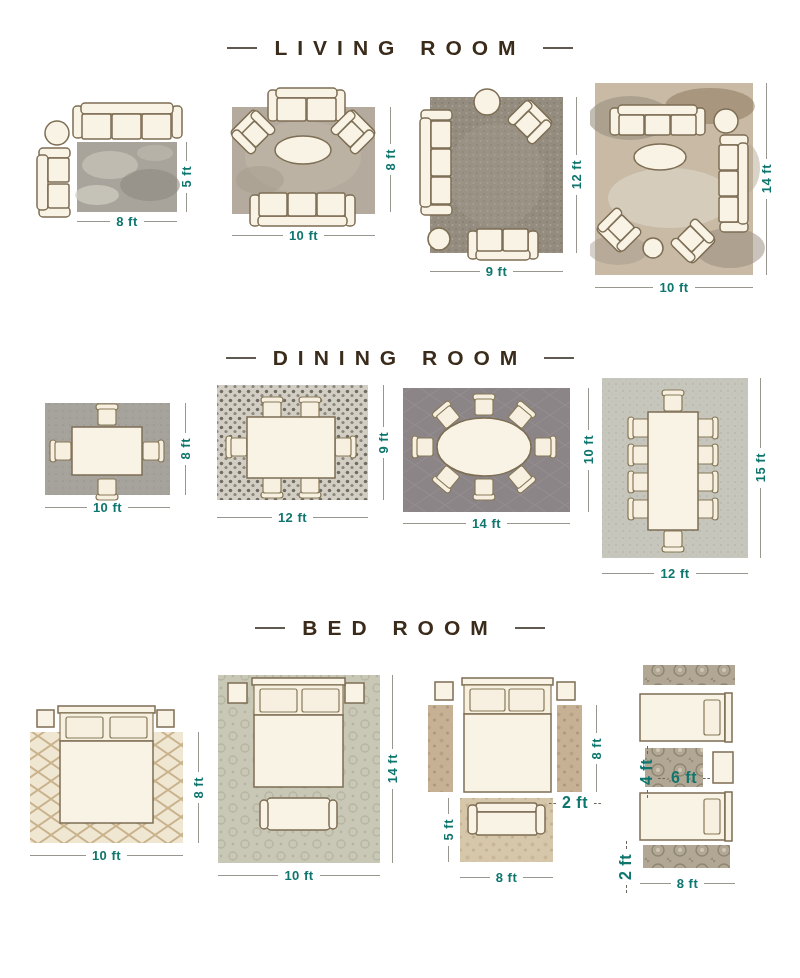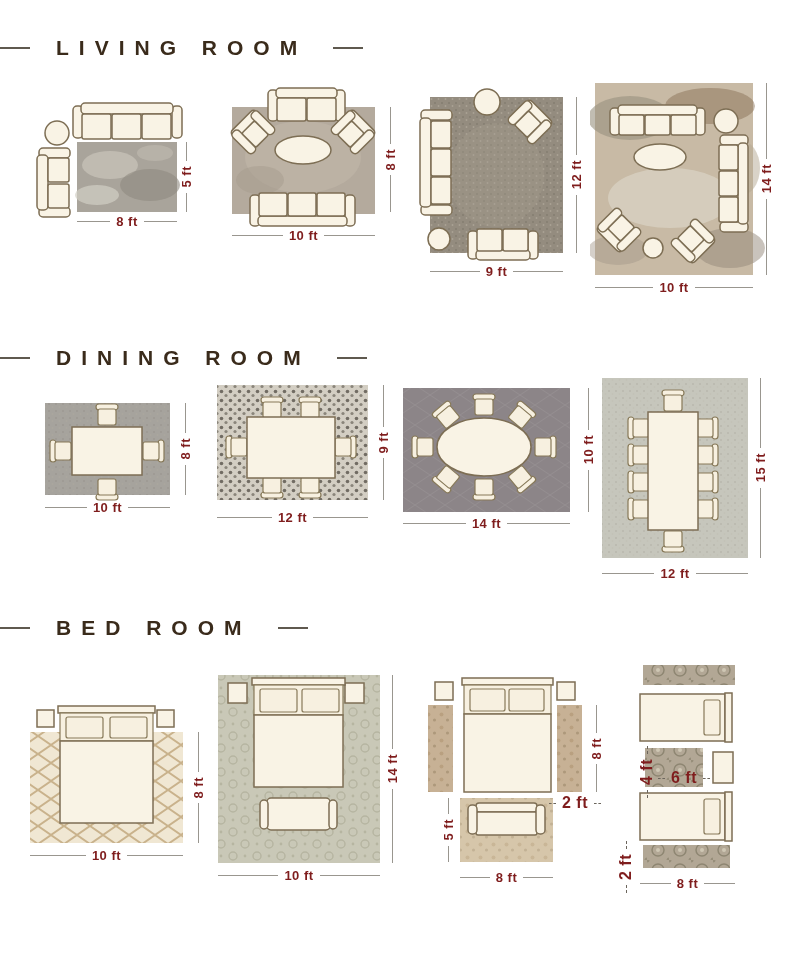--- a/index.html
+++ b/index.html
@@ -1,25 +1,25 @@
 <!DOCTYPE html>
 <html><head>
 <meta charset="utf-8">
 <style>
   *{box-sizing:border-box}
   html,body{margin:0;padding:0;background:#ffffff}
   body{font-family:"Liberation Sans",sans-serif}
   .canvas{position:relative;width:800px;height:978px;background:#fff;overflow:hidden;margin:0 auto}
   .layout-svg{position:absolute;display:block}
   
-  .section-title{position:absolute;left:0;width:100%;display:flex;align-items:center;gap:26px}
+  .section-title{position:absolute;left:0;width:100%;display:flex;align-items:center;justify-content:center;gap:17px}
   .section-title h2{margin:0;font-size:21px;font-weight:bold;letter-spacing:10px;color:#3a2b1b;white-space:nowrap;font-family:"Liberation Sans",sans-serif}
   .tdash{width:30px;height:2px;background:#5f594f}
   
-  .dim{position:absolute;display:flex;align-items:center;color:#7f1d1d;font-weight:bold;font-size:13px;letter-spacing:.5px}
+  .dim{position:absolute;display:flex;align-items:center;color:#0f766e;font-weight:bold;font-size:13px;letter-spacing:.5px}
   .dim .dl{background:#99968f;flex:1 1 auto}
   .dim-h .dl{height:1px;min-width:5px}
   .dim-h .dt{padding:0 6px;white-space:nowrap}
   .dim-v{flex-direction:column;width:16px;align-items:center}
   .dim-v .dl{width:1px;min-height:5px}
   .dim-v .dt{writing-mode:vertical-rl;transform:rotate(180deg);padding:5px 0;white-space:nowrap}
   .dim-sm{font-size:16px}
   .dim-sm .dl{flex:0 0 7px}
   .dim-v.dim-sm{width:14px}
   .dim-v.dim-sm .dl{flex:0 0 8px}

